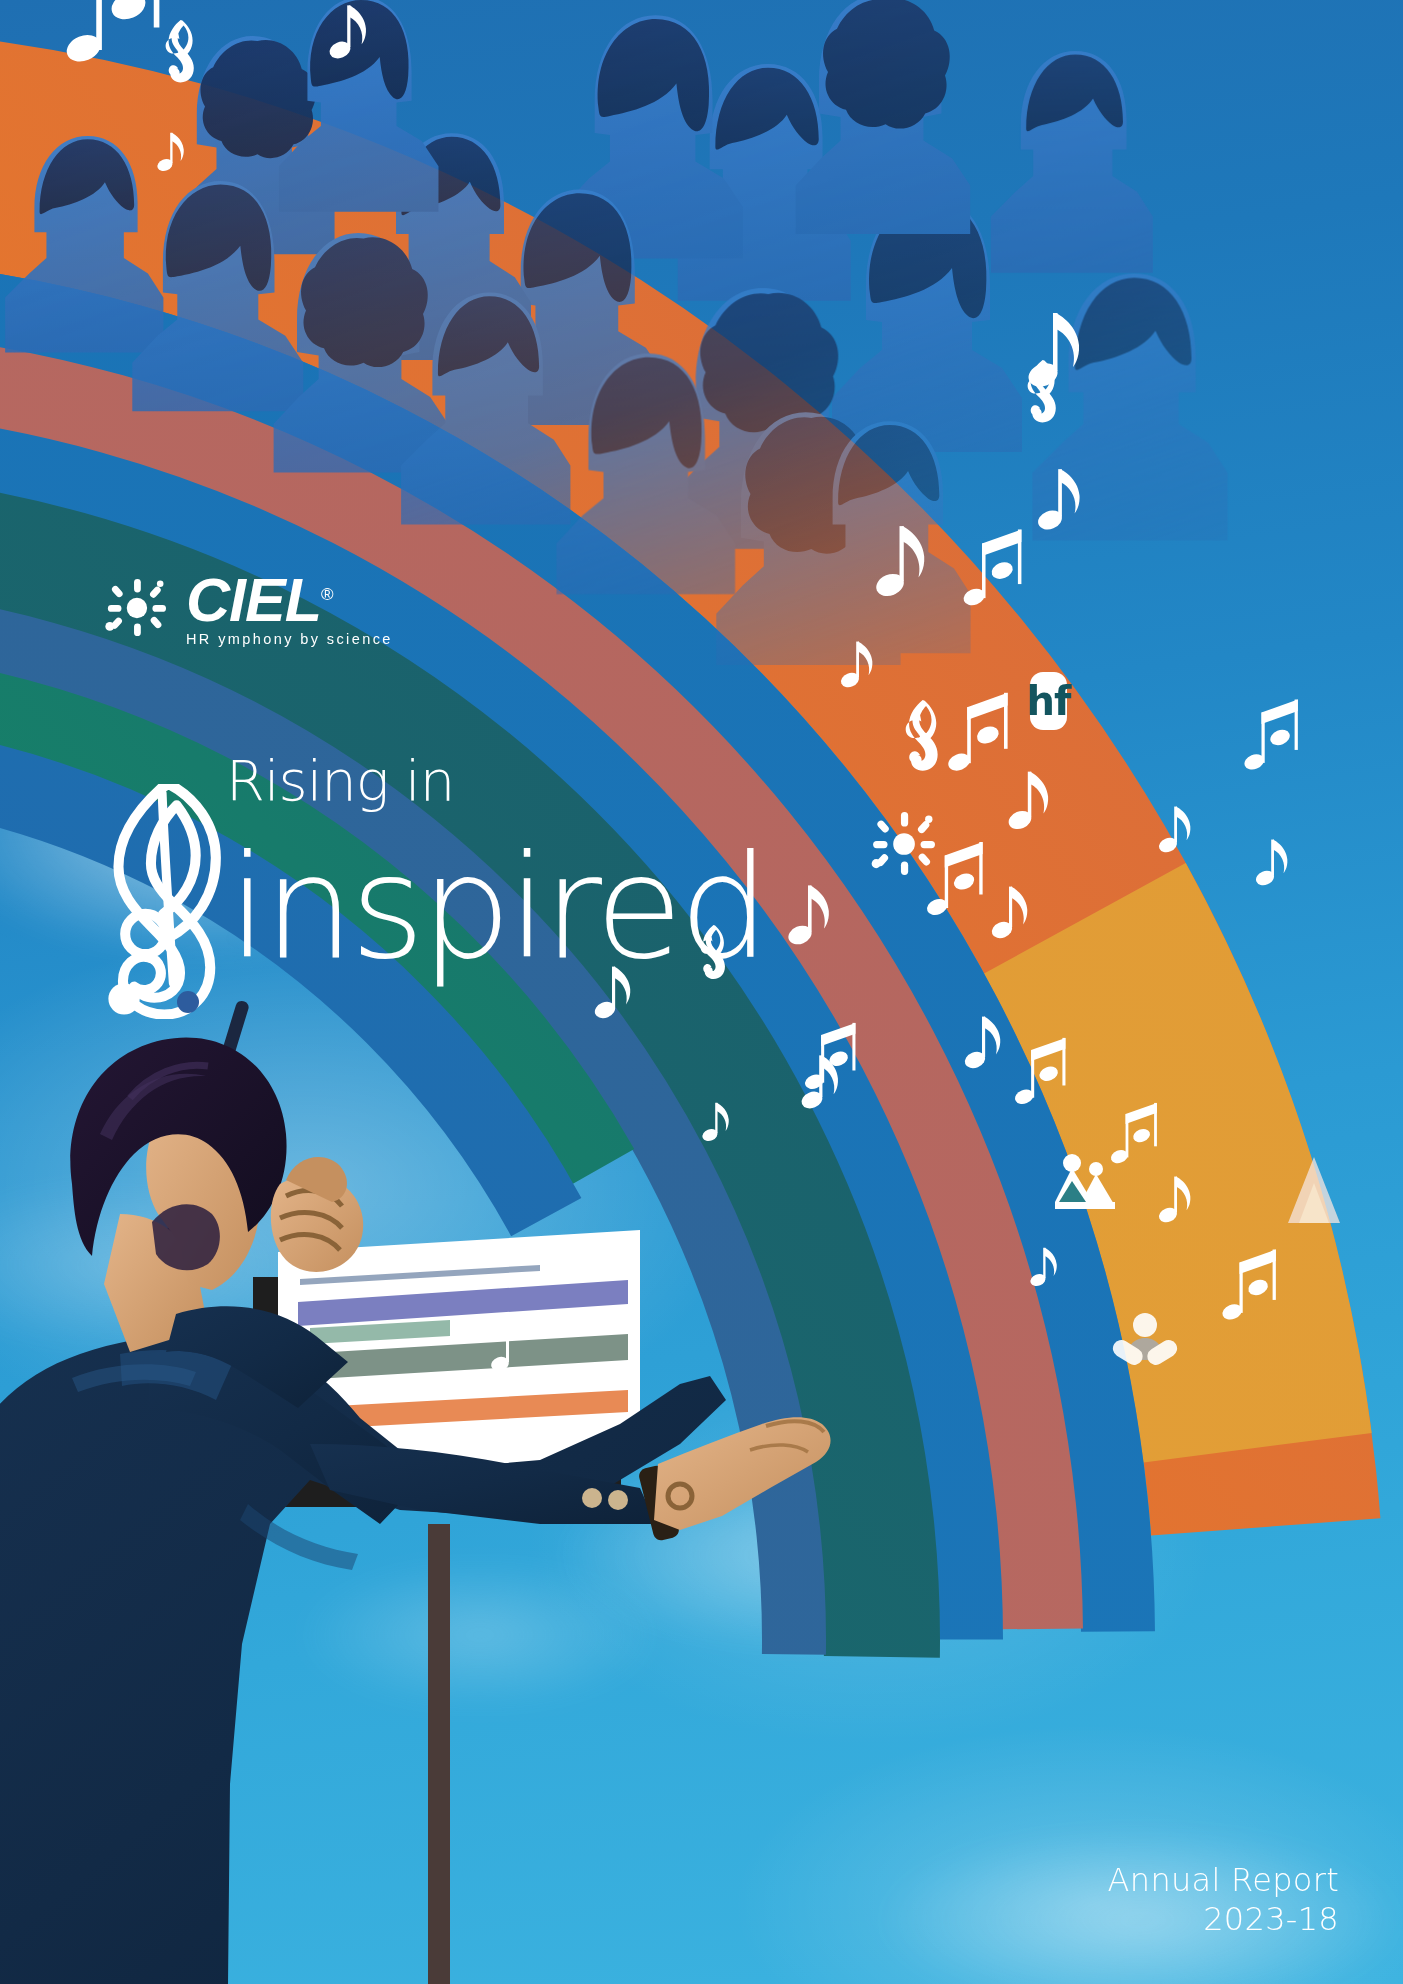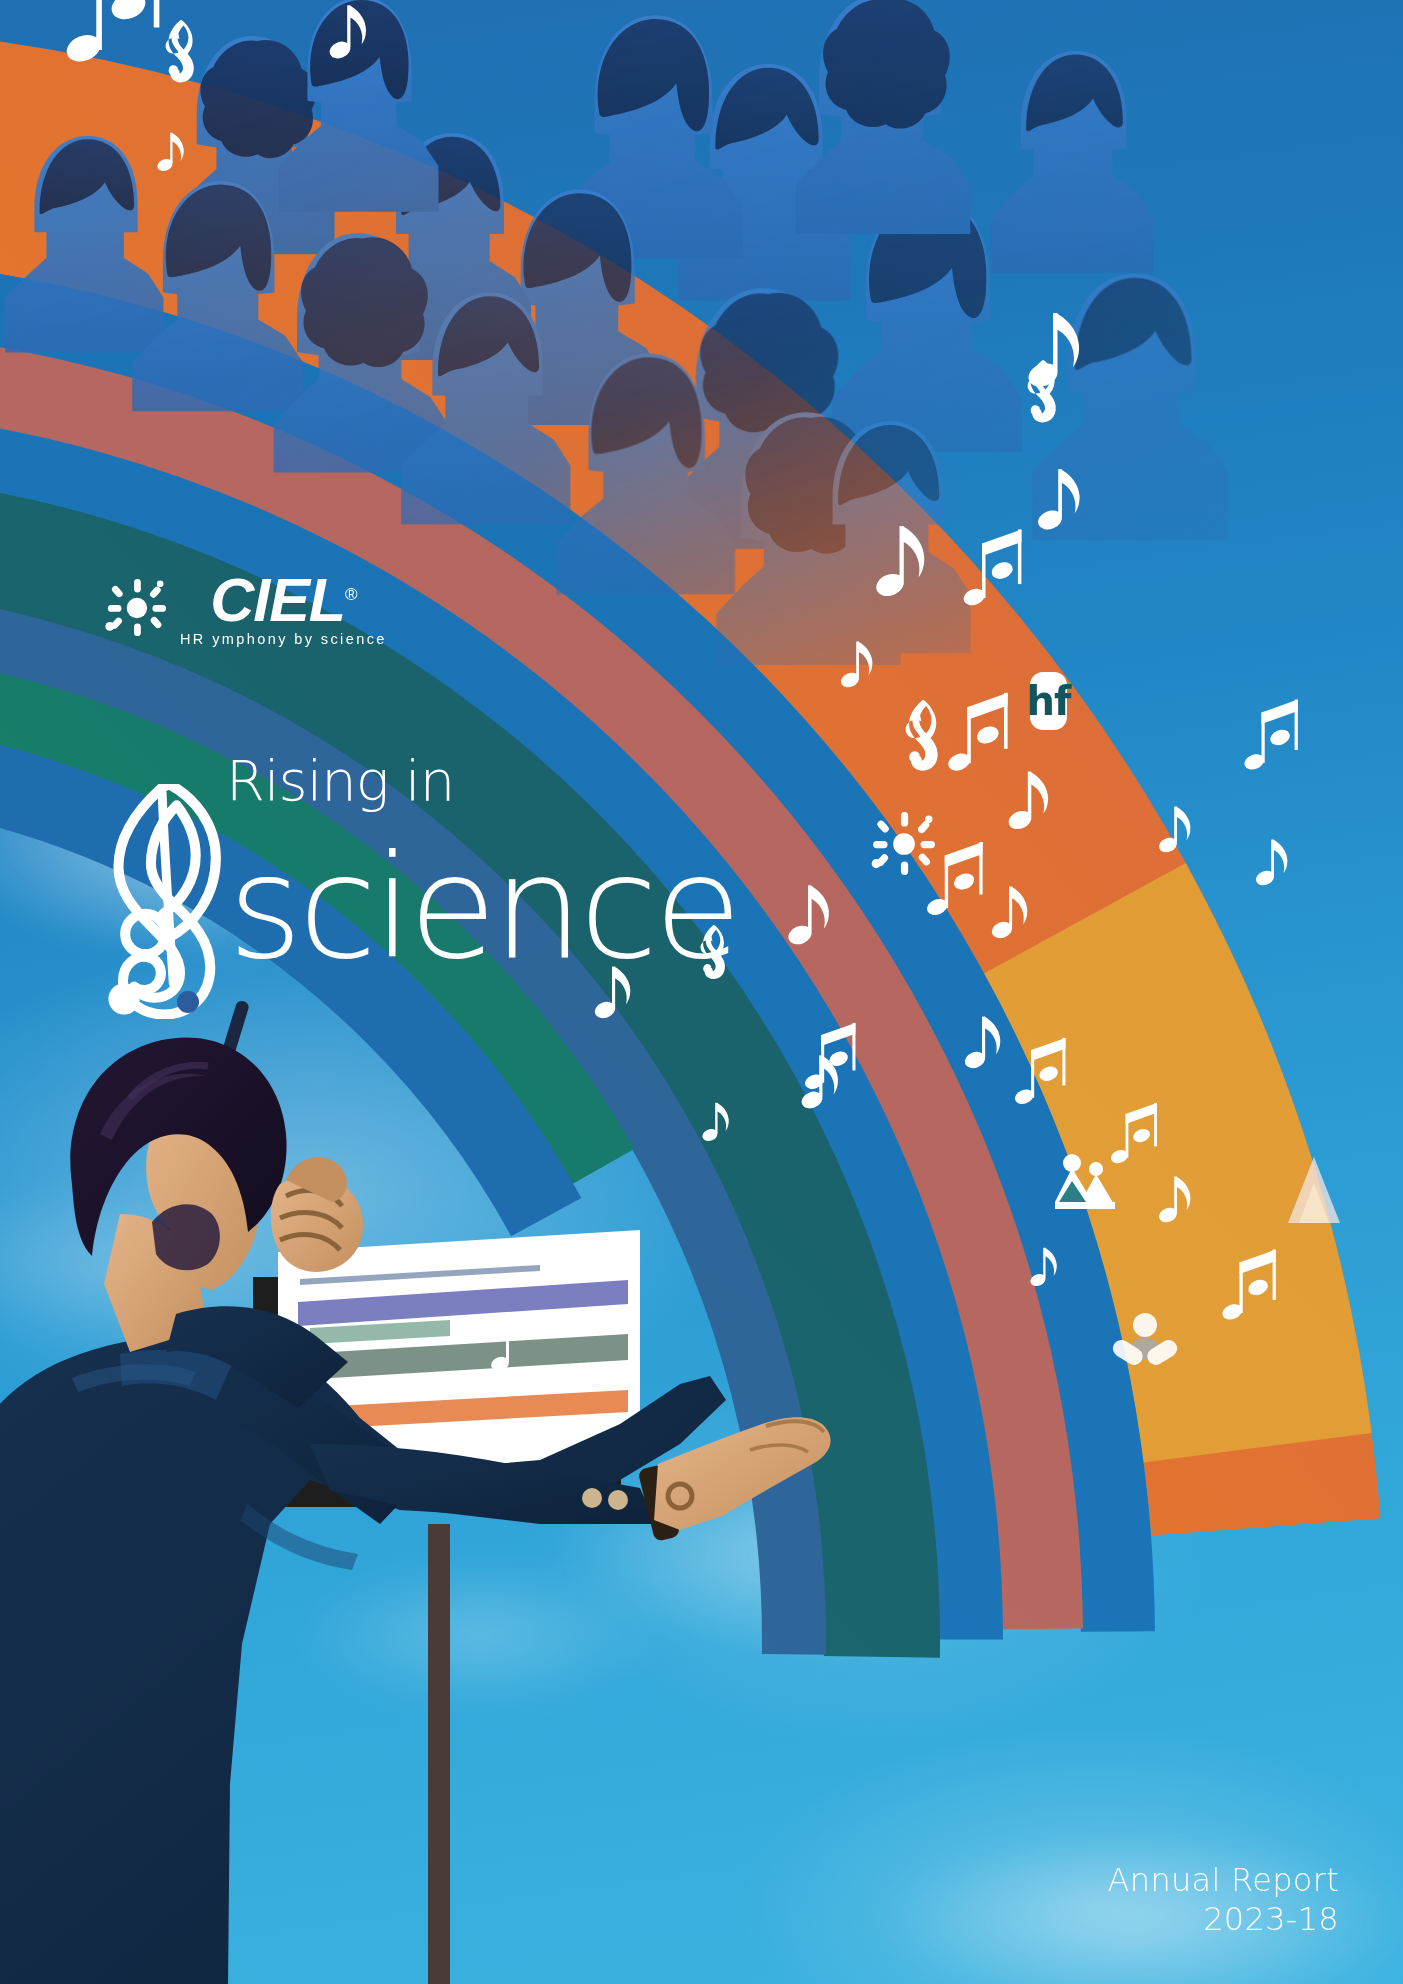--- a/index.html
+++ b/index.html
@@ -33,21 +33,21 @@
 
   
   .arcs { position:absolute; inset:0; }
 
   
   .choirwrap { position:absolute; left:0; top:0; width:1403px; height:820px; overflow:hidden; }
 
   
   .logo-block { position:absolute; left:104px; top:572px; display:flex; align-items:flex-start; }
   .logo-mark { width:62px; height:62px; margin-top:4px; }
-  .logo-text { margin-left:14px;text-align:center; }
+  .logo-text { margin-left:20px; }
   .logo-word {
     font-family:"Liberation Sans", sans-serif;
     font-weight:bold; font-style:italic;
     font-size:61px; letter-spacing:-1px;
     color:#ffffff; line-height:0.94;
     position:relative; display:inline-block;
   }
   .logo-reg { font-size:17px; vertical-align:super; font-style:normal; font-weight:normal; }
   .logo-tag {
     font-size:14.5px; letter-spacing:2.4px; color:#ffffff;
@@ -473,21 +473,21 @@
                C46,51 56,32 69,19
                C79,32 86,48 86,64
                C86,86 74,104 57,116
                L61,138
                C85,125 104,100 104,66
                C104,36 85,12 62,0 Z" fill="none" stroke="#ffffff" stroke-width="9" stroke-linejoin="round" stroke-linecap="round"></path>
       <path d="M56,8 C58,60 62,120 66,178" fill="none" stroke="#ffffff" stroke-width="8" stroke-linecap="round"></path>
       <circle cx="41" cy="134" r="18" fill="none" stroke="#ffffff" stroke-width="9"></circle>
       <circle cx="22" cy="192" r="14" fill="#ffffff"></circle>
     </svg>
-    <div class="title-line2">science</div>
+    <div class="title-line2">inspired</div>
   </div>
 
   <svg class="conductor" viewBox="0 0 900 1100" xmlns="http://www.w3.org/2000/svg">
     <defs>
       <linearGradient id="suitG" x1="0" y1="0" x2="1" y2="1">
         <stop offset="0" stop-color="#16304f"></stop>
         <stop offset="0.5" stop-color="#122a46"></stop>
         <stop offset="1" stop-color="#0e2239"></stop>
       </linearGradient>
       <linearGradient id="hairG" x1="0" y1="0" x2="1" y2="1">

